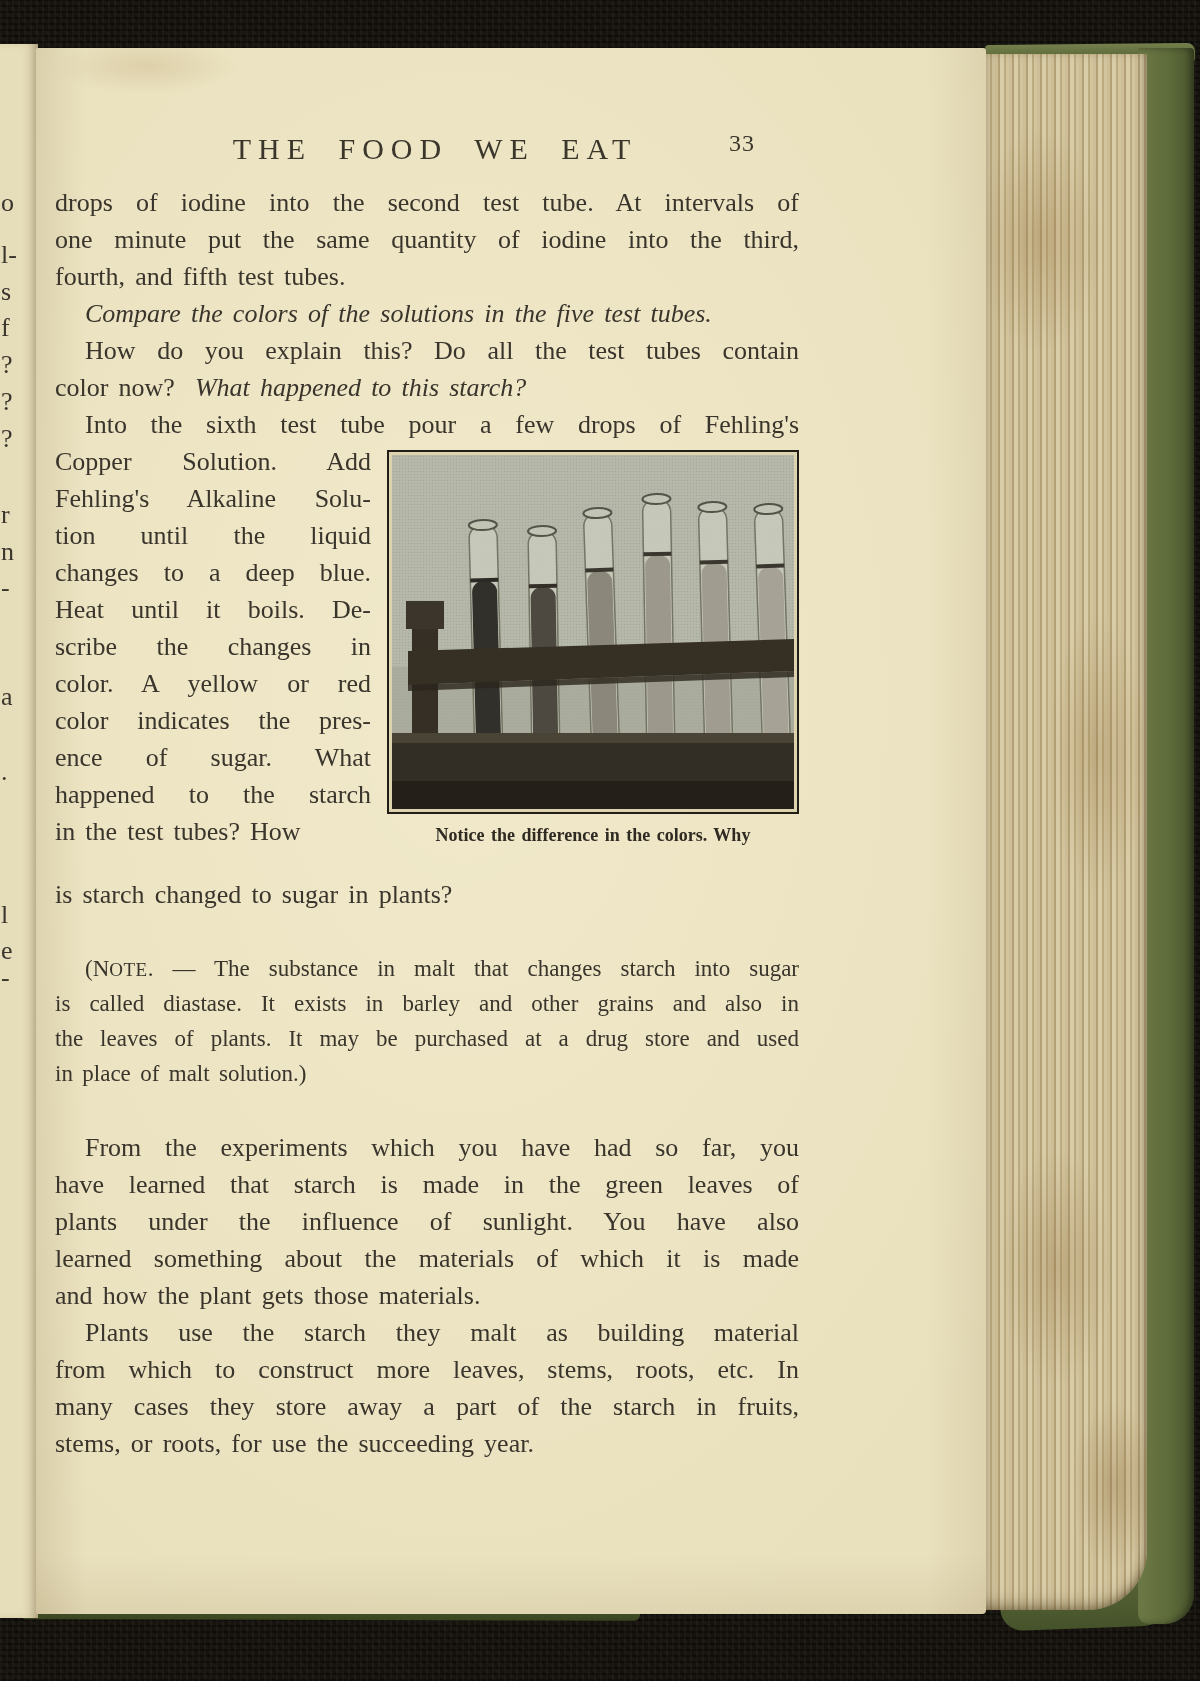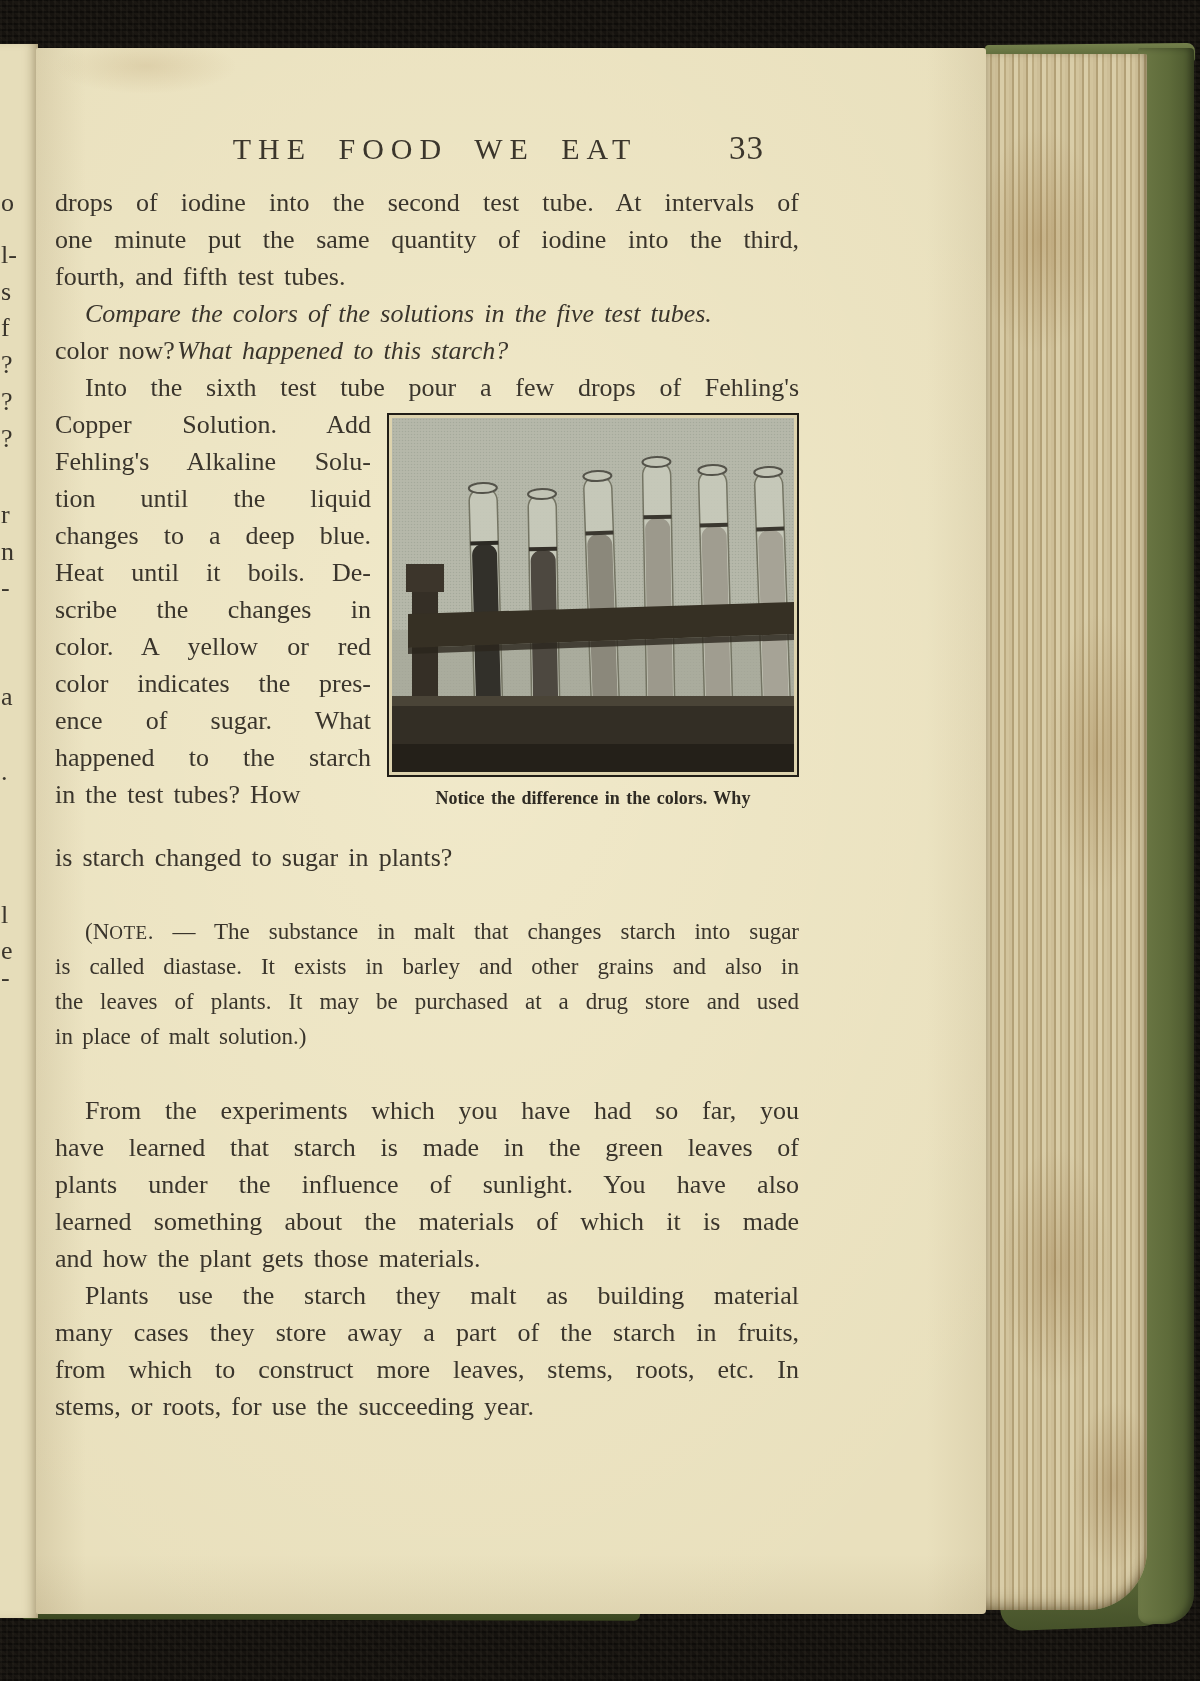--- a/index.html
+++ b/index.html
@@ -60,21 +60,21 @@
       radial-gradient(ellipse 130px 40px at 110px 18px, rgba(160,125,70,.18), transparent 70%),
       radial-gradient(ellipse 120% 110% at 45% 42%, rgba(255,250,226,.35), transparent 60%),
       linear-gradient(90deg, rgba(120,95,50,.14) 0, transparent 50px),
       linear-gradient(270deg, rgba(120,95,50,.10) 0, transparent 60px),
       linear-gradient(0deg, rgba(120,95,50,.10) 0, transparent 60px);
     border-radius:2px 3px 4px 2px;
   }
   
   .running-head{position:absolute;left:27px;top:84px;width:744px;text-align:center;
     font-size:30px;letter-spacing:7px;word-spacing:12px;color:#3b362c;}
-  .folio{position:absolute;left:693px;top:82px;width:60px;font-size:33px;letter-spacing:1px;color:#3b362c;}
+  .folio{position:absolute;left:693px;top:82px;width:60px;font-size:24px;letter-spacing:1px;color:#3b362c;}
   .col{position:absolute;left:19px;top:136px;width:744px;font-size:26px;word-spacing:.14em;}
   .bl{display:block;height:37px;line-height:37px;white-space:normal;}
   .jl{text-align:justify;text-align-last:justify;}
   .ll{text-align:left;}
   .ind{text-indent:30px;}
   .it{font-style:italic;}
   .sc{font-size:19px;letter-spacing:.5px;font-family:Liberation Serif, serif;}
   .note-block{margin-top:38px;font-size:23px;}
   .note-block .bl{height:35px;line-height:35px;}
   .sp5{margin-top:38px;}
@@ -120,21 +120,22 @@
   <div class="folio">33</div>
 
   <div class="col">
 
     <span class="bl jl">drops of iodine into the second test tube.  At intervals of</span>
     <span class="bl jl">one minute put the same quantity of iodine into the third,</span>
     <span class="bl ll">fourth, and fifth test tubes.</span>
 
     <span class="bl ll ind it">Compare the colors of the solutions in the five test tubes.</span>
 
-    <span class="bl ll"><span>color now?</span><span class="it" style="margin-left:2px">What happened to this starch?</span></span>
+    <span class="bl jl ind">How do you explain this?  Do all the test tubes contain</span>
+    <span class="bl ll"><span>color now?</span><span class="it" style="margin-left:20px">What happened to this starch?</span></span>
 
     <span class="bl jl ind">Into the sixth test tube pour a few drops of Fehling's</span>
 
     <figure class="tubes">
       <div class="photo-frame">
         <svg viewBox="0 0 402 354" xmlns="http://www.w3.org/2000/svg">
           <defs>
             <pattern id="ht" width="3" height="3" patternUnits="userSpaceOnUse">
               <rect width="3" height="3" fill="#b6b8aa"></rect>
               <circle cx="1.5" cy="1.5" r="0.75" fill="#979d8d" opacity="0.55"></circle>
@@ -221,19 +222,19 @@
       <span class="bl ll">in place of malt solution.)</span>
     </div>
 
     <div class="sp5">
       <span class="bl jl ind">From the experiments which you have had so far, you</span>
       <span class="bl jl">have learned that starch is made in the green leaves of</span>
       <span class="bl jl">plants under the influence of sunlight.  You have also</span>
       <span class="bl jl">learned something about the materials of which it is made</span>
       <span class="bl ll">and how the plant gets those materials.</span>
       <span class="bl jl ind">Plants use the starch they malt as building material</span>
+      <span class="bl jl">from which to construct more leaves, stems, roots, etc.  In</span>
       <span class="bl jl">many cases they store away a part of the starch in fruits,</span>
-      <span class="bl jl">from which to construct more leaves, stems, roots, etc.  In</span>
       <span class="bl ll">stems, or roots, for use the succeeding year.</span>
     </div>
 
   </div>
 </div>
 
 </body></html>

